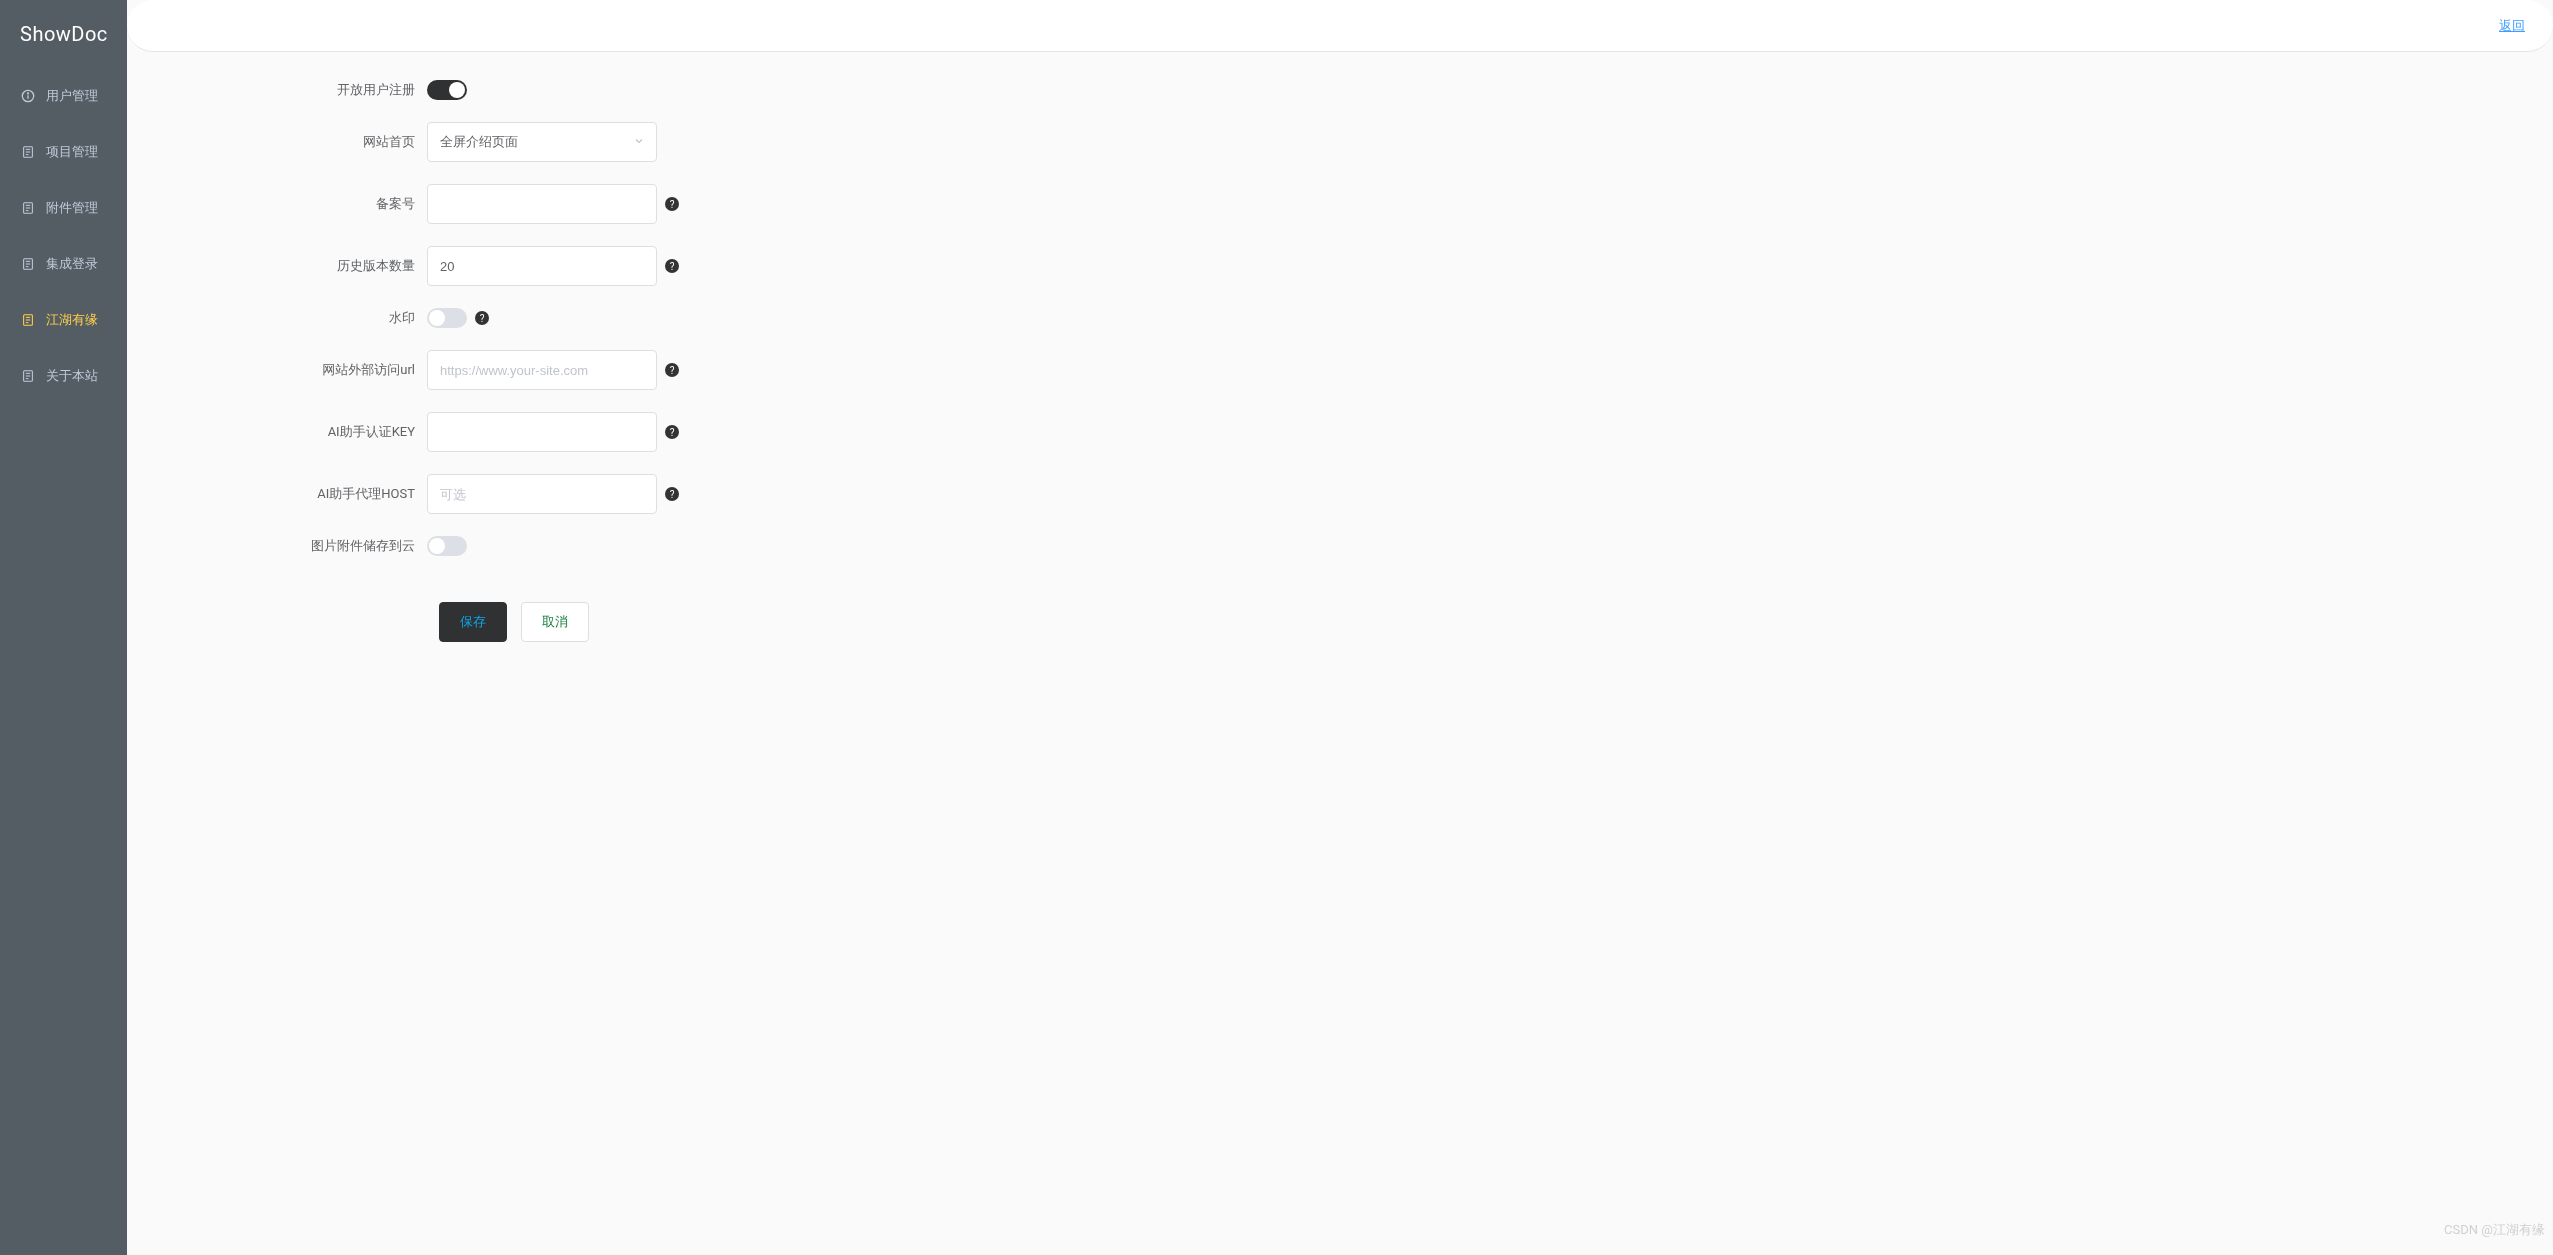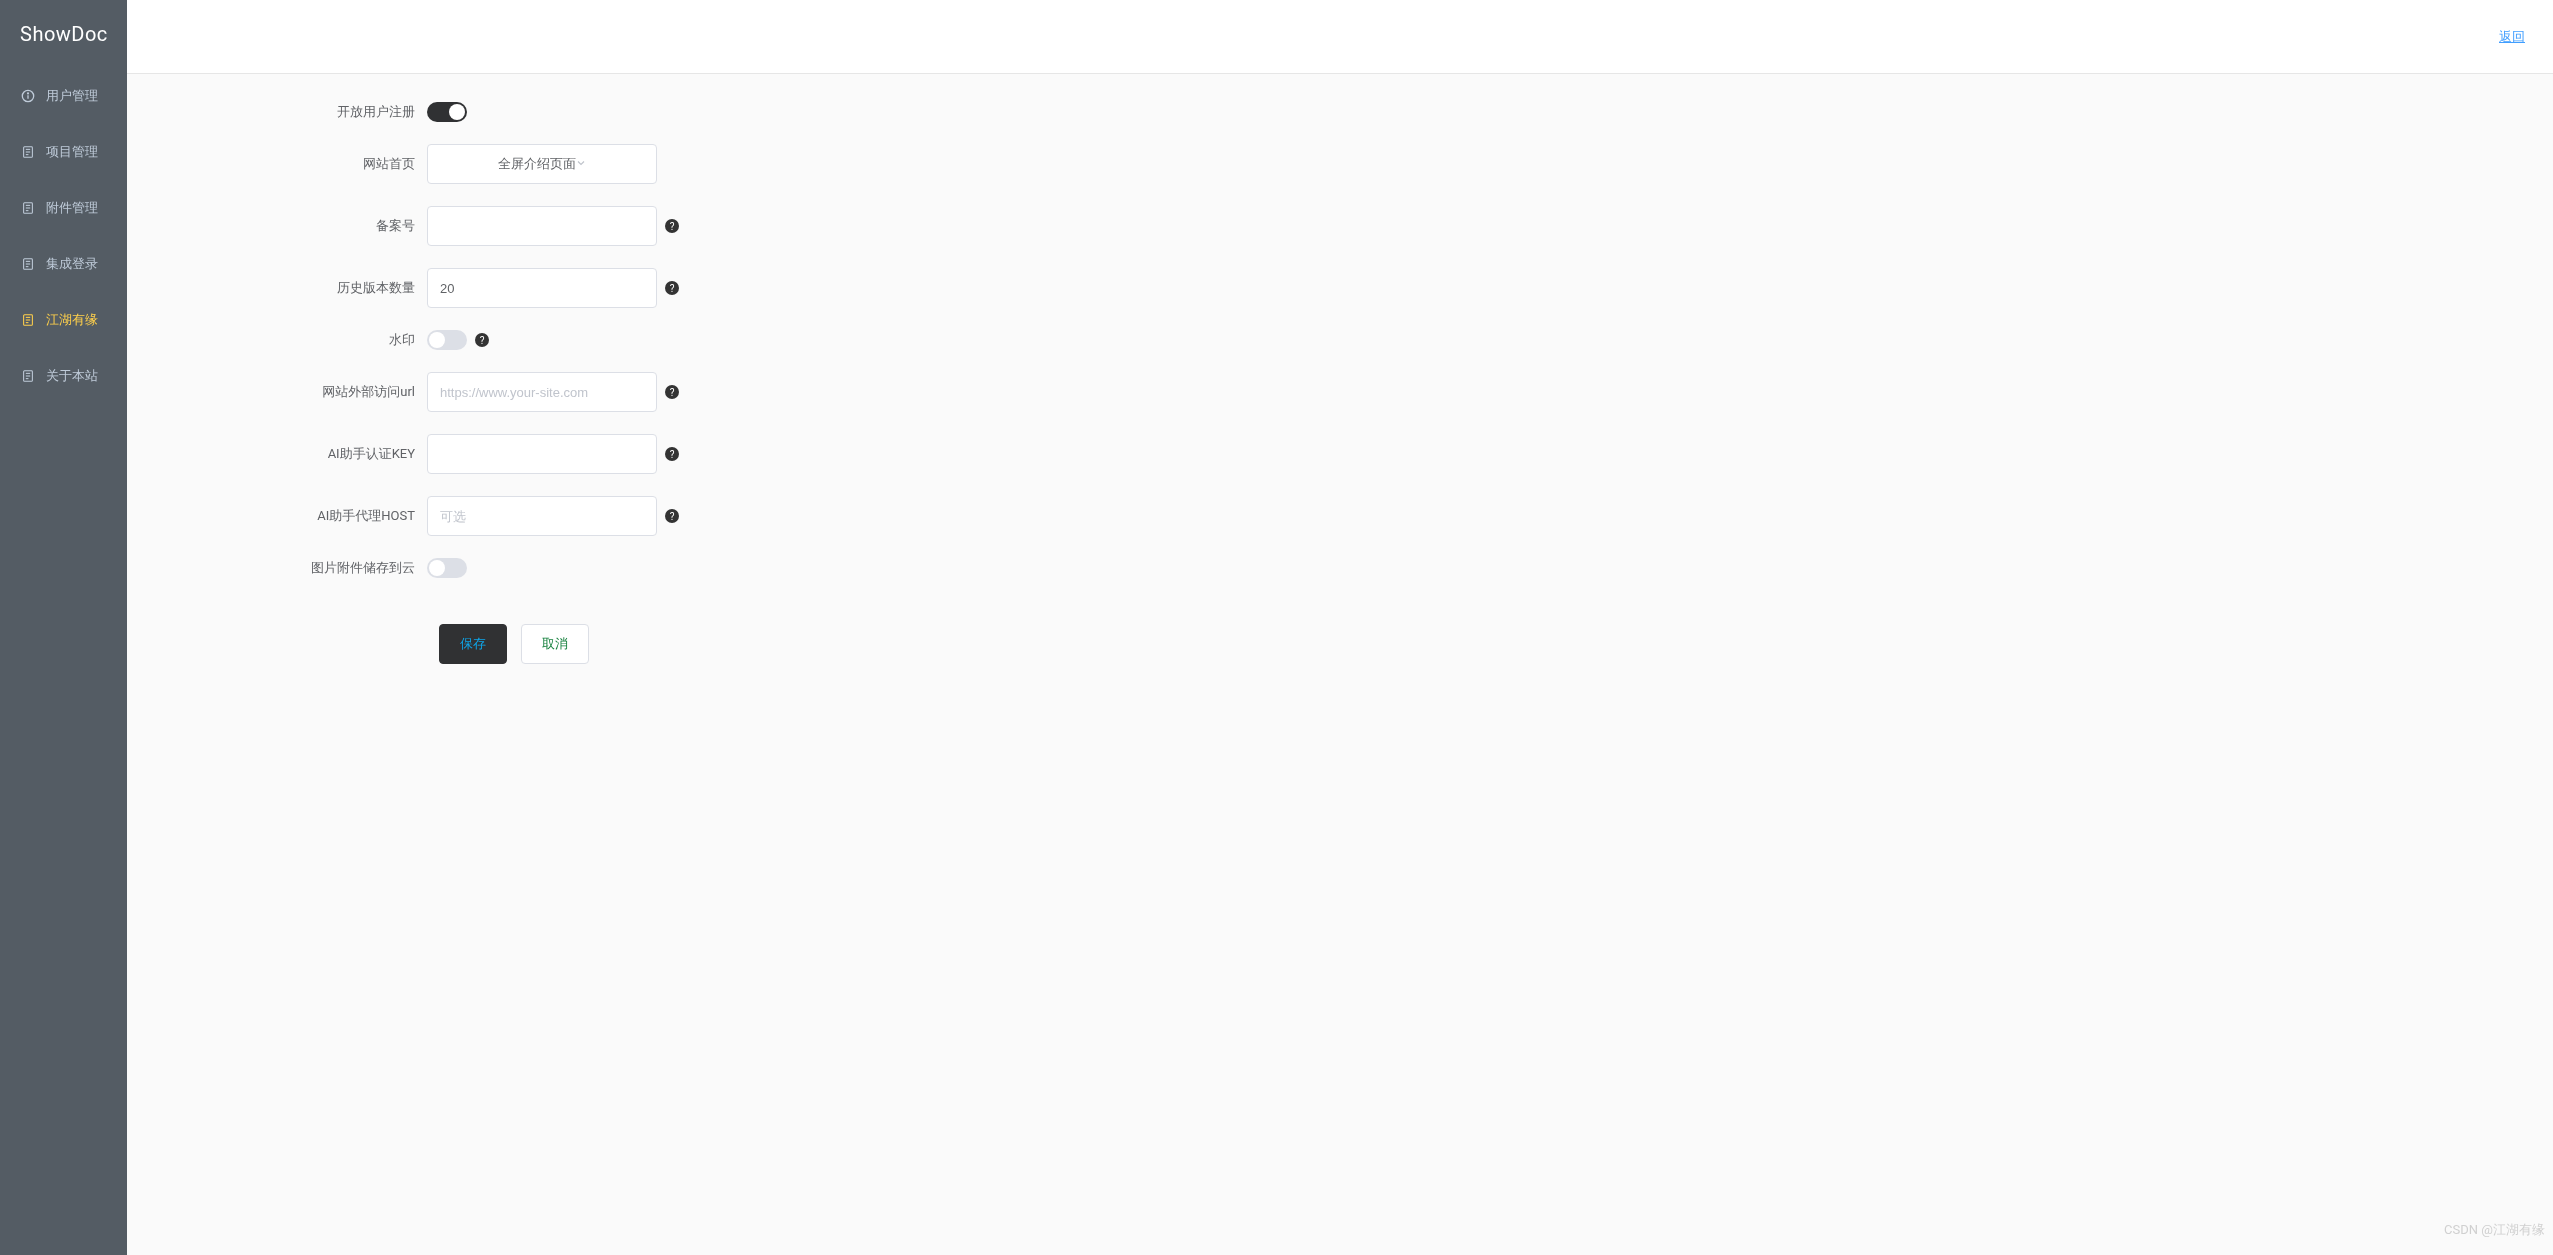--- a/index.html
+++ b/index.html
@@ -52,27 +52,28 @@
       display: inline-flex;
       align-items: center;
       justify-content: center;
     }
     .main {
       flex: 1;
       display: flex;
       flex-direction: column;
     }
     .header {
-      height: 74px;
+      height: 52px;
       background: #fff;
       border-bottom: 1px solid #e6e6e6;
       display: flex;
       align-items: center;
       justify-content: flex-end;
       padding: 16px 28px;
+      border-radius: 28px;
     }
     .header a {
       color: #409eff;
       text-decoration: underline;
       font-size: 13px;
       cursor: pointer;
     }
     .content {
       padding: 28px 40px;
     }
@@ -107,21 +108,21 @@
       color: #606266;
       background: #fff;
       outline: none;
     }
     .input::placeholder {
       color: #c0c4cc;
     }
     .select {
       display: flex;
       align-items: center;
-      justify-content: center;
+      justify-content: space-between;
       cursor: pointer;
     }
     .select .chevron {
       color: #c0c4cc;
       font-size: 12px;
     }
     .switch {
       width: 40px;
       height: 20px;
       border-radius: 10px;

